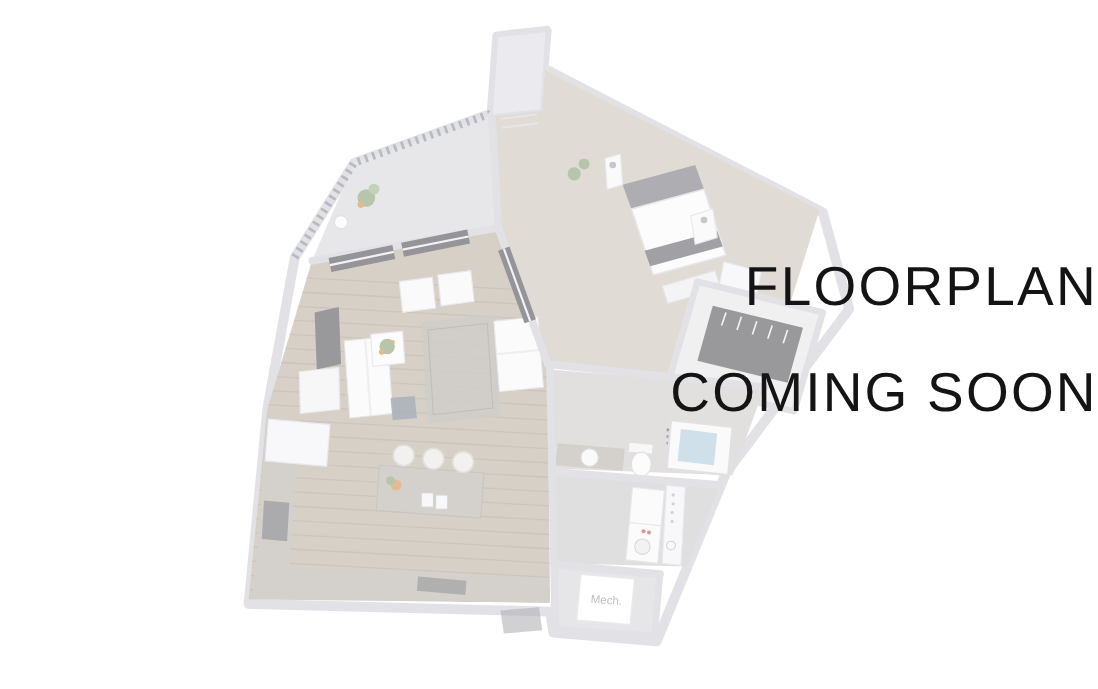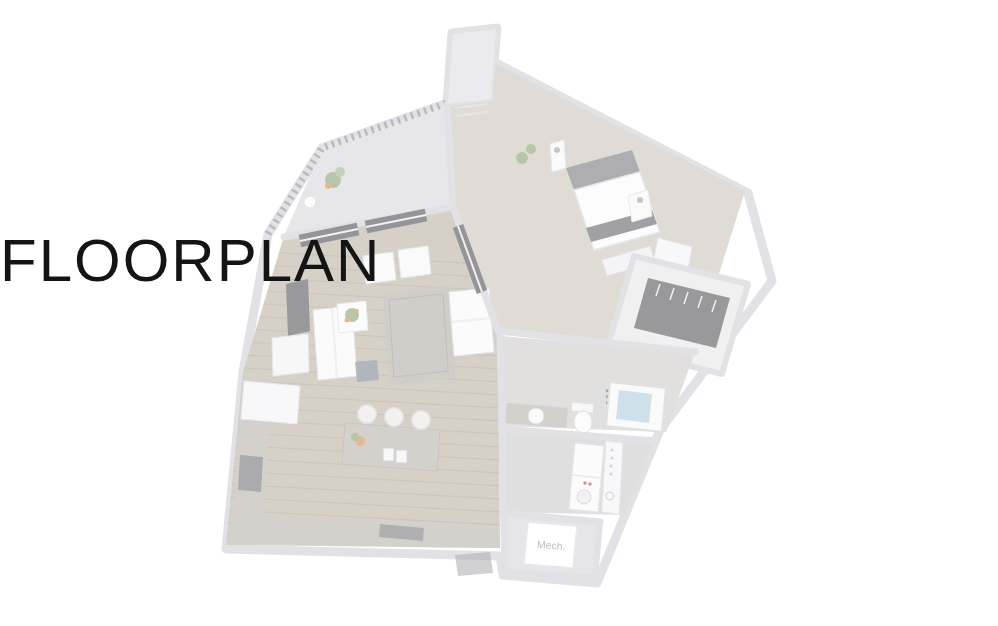--- a/index.html
+++ b/index.html
@@ -3,23 +3,23 @@
 <meta charset="utf-8">
 <style>
   html,body{margin:0;padding:0;background:#ffffff;}
   .stage{
     position:relative;width:998px;height:626px;background:#ffffff;
     overflow:hidden;font-family:"Liberation Sans","DejaVu Sans",sans-serif;
   }
   .render{position:absolute;left:0;top:0;}
   .overlay{
     position:absolute;left:0;right:0;top:212px;
-    text-align:left;font-size:60px;line-height:97px;
+    text-align:right;font-size:50px;line-height:97px;
     font-weight:300;letter-spacing:2px;color:#141414;
-    white-space:nowrap;user-select:none;
+    white-space:nowrap;user-select:none;padding-left:26px;
   }
   svg text{font-family:"Liberation Sans","DejaVu Sans",sans-serif;}
 </style>
 </head>
 <body>
 
 <div class="stage">
 
   <svg class="render" width="998" height="626" viewBox="0 0 998 626" aria-hidden="true">
     <defs>
@@ -149,14 +149,15 @@
         <path d="M458,226 L482,292" stroke-width="11"></path>
       </g>
       <g stroke="#e8e8ec" stroke-width="2" fill="none">
         <path d="M300,241 L358,229 M366,227 L426,215 M458,226 L482,292"></path>
       </g>
     </g>
   </svg>
 
   <div class="overlay" style="color: rgb(20, 20, 20);">
     <div>FLOORPLAN</div>
+    <div>COMING SOON</div>
   </div>
 </div>
 
 </body></html>

